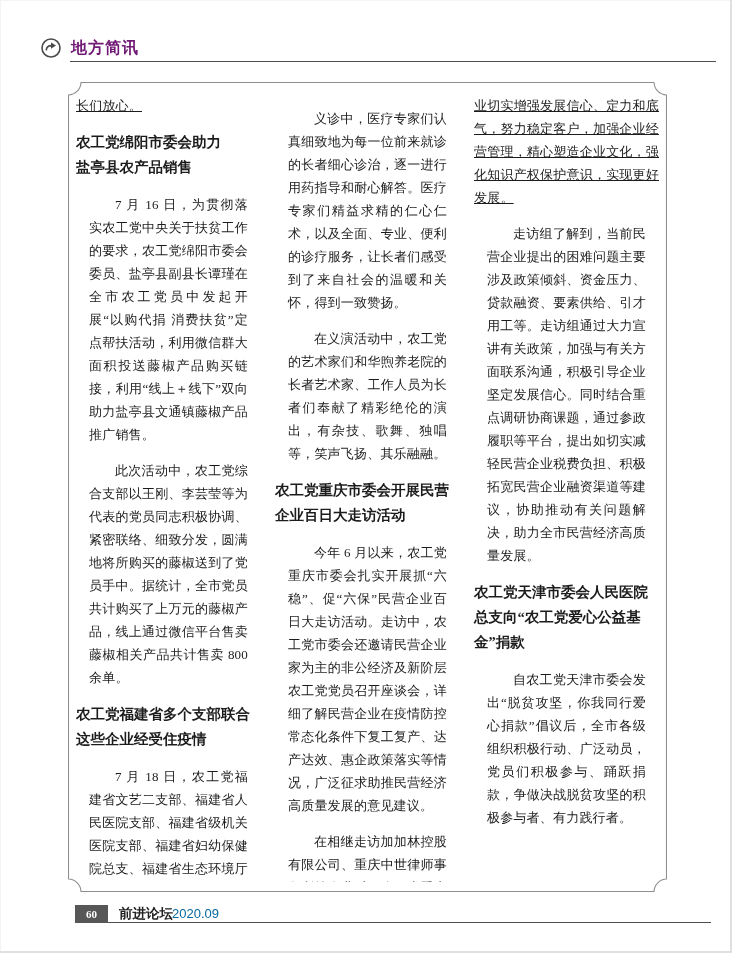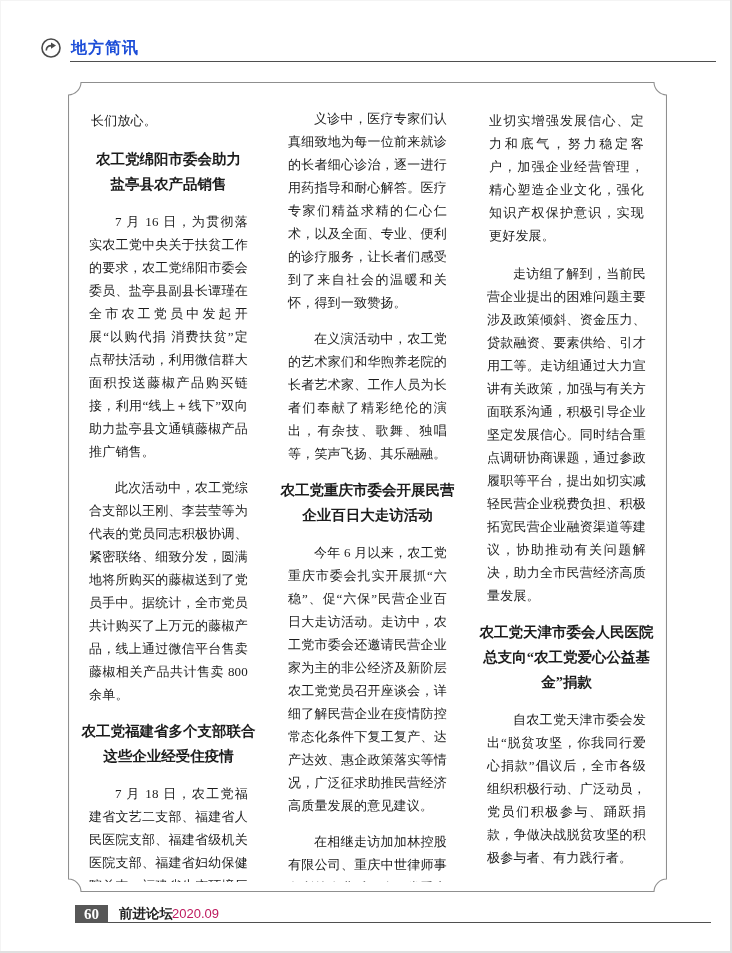--- a/index.html
+++ b/index.html
@@ -13,54 +13,54 @@
   .page{
     position:relative;width:732px;height:953px;background:#fff;overflow:hidden;
     font-family:"Liberation Serif","DejaVu Serif",serif;color:var(--text_color);
     box-shadow:inset -2px -2px 0 #e0e0e0, inset 1px 1px 0 #f4f4f4;
   }
   
   .header{position:absolute;left:40px;top:34px;right:16px;height:28px;display:flex;align-items:center;gap:9px;}
   .header .icon{width:22px;height:22px;flex:0 0 auto;}
   .header .title{
     font-family:"Liberation Sans","DejaVu Sans",sans-serif;
-    font-weight:bold;font-size:16px;letter-spacing:1px;color:#1d4ed8;
+    font-weight:bold;font-size:16px;letter-spacing:1px;color:#701a75;
   }
   .header-rule{position:absolute;left:70px;right:16px;top:61px;height:1px;background:var(--rule_color);}
   
   .frame{position:absolute;left:68px;top:82px;width:599px;height:810px;pointer-events:none;}
   
   .columns{
     position:absolute;left:76px;top:94px;width:583px;height:788px;
     display:flex;gap:14px;overflow:hidden;
   }
   .col{width:185px;flex:0 0 185px;
     font-size:13px;line-height:23px;text-align:justify;text-justify:inter-ideograph;
     letter-spacing:0.2px;
   }
   .para{text-indent:2em;margin:13px;}
-  .cont{text-indent:0;margin:15px;}
+  .cont{text-indent:0;margin:0;text-decoration:underline;}
   .heading{
-    font-weight:bold;text-align:center;font-size:14.5px;line-height:25px;
+    font-weight:bold;font-size:14.5px;line-height:25px;
     margin:13px 0 11px;white-space:pre-line;letter-spacing:0;text-indent:0;
   }
   
   .footer-rule{position:absolute;left:75px;top:922px;width:636px;height:1px;background:var(--rule_color);}
   .page-num-box{
     position:absolute;left:75px;top:905px;width:33px;height:18px;background:var(--footer_box);
-    color:#fff;text-align:center;font-size:15px;font-weight:bold;line-height:18px;
+    color:#fff;text-align:center;font-size:11px;font-weight:bold;line-height:18px;
     font-family:"Liberation Serif","DejaVu Serif",serif;
   }
   .journal-name{
     position:absolute;left:119px;top:904px;height:19px;line-height:19px;
     font-family:"Liberation Sans","DejaVu Sans",sans-serif;font-weight:bold;font-size:13.5px;color:#222;
   }
   .journal-issue{
     position:absolute;left:172px;top:904px;height:19px;line-height:19px;
-    font-family:"Liberation Sans","DejaVu Sans",sans-serif;font-size:13px;color:#be185d;
+    font-family:"Liberation Sans","DejaVu Sans",sans-serif;font-size:13px;color:#0369a1;
   }
 </style>
 </head>
 <body>
 
 <div class="page">
 
   <div class="header">
     <span class="icon">
       <svg width="22" height="22" viewBox="0 0 22 22">

